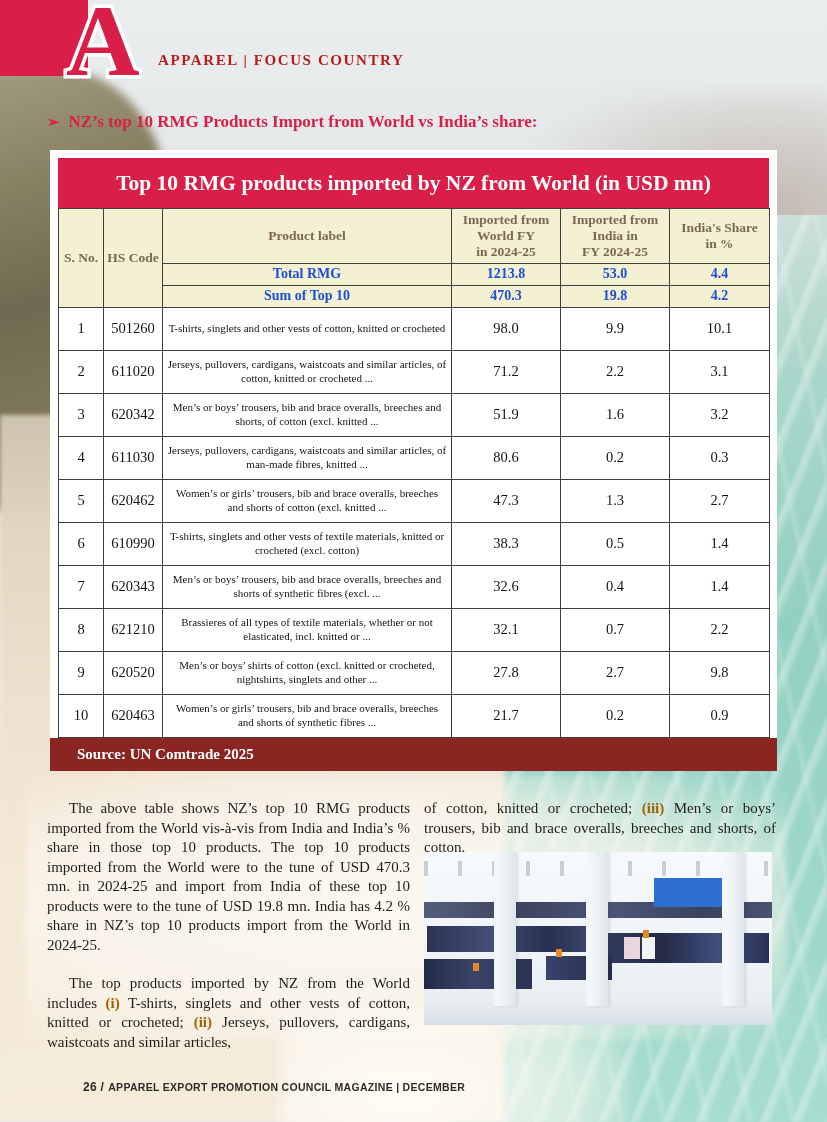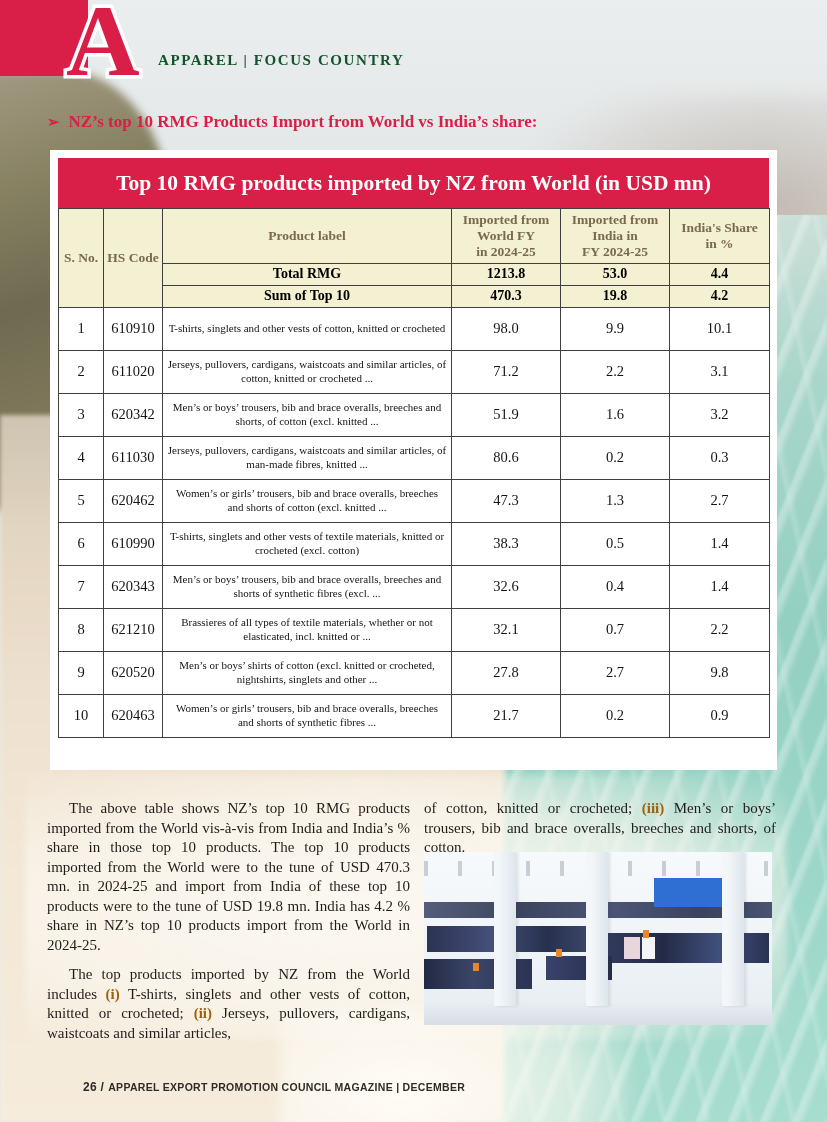--- a/index.html
+++ b/index.html
@@ -29,48 +29,48 @@
     background:linear-gradient(180deg,#cdc4b1 0%, #e2d5c1 16%, #eee0ce 38%, #f4e8d6 65%, #f6ecdc 100%);
     border-radius:0 30% 0 0; filter:blur(2px); }
   .bg-wash { position:absolute; left:25px; right:40px; top:775px; height:265px; filter:blur(3px);
     background:radial-gradient(ellipse at 45% 50%, rgba(252,249,242,.95) 0%, rgba(250,246,238,.75) 55%, rgba(250,246,238,.25) 82%, transparent 96%); }
   .bg-foam { position:absolute; left:34%; top:1010px; width:42%; height:200px; filter:blur(7px);
     background:radial-gradient(ellipse at 35% 40%, rgba(255,253,248,.95), rgba(252,248,240,.55) 55%, transparent 80%); }
 
   
   .logo { position:absolute; left:0; top:0; }
   .masthead-title { position:absolute; left:158px; top:52px; font-size:15px; font-weight:bold;
-    letter-spacing:1.6px; color:#14532d; }
+    letter-spacing:1.6px; color:#b91c1c; }
 
   .section-heading { position:absolute; left:47px; top:112px; width:720px;
     color:#d91e48; font-size:17px; font-weight:bold; }
   .section-heading .bullet { margin-right:9px; font-size:15px; }
 
   
   .table-card { position:absolute; left:50px; top:150px; width:727px; height:620px;
     background:#ffffff; padding:8px 8px 0 8px; }
   .table-title { height:50px; line-height:50px; background:#d91e48; color:#ffffff;
     text-align:center; font-size:21.5px; font-weight:bold; }
   table.rmg { border-collapse:collapse; width:711px; table-layout:fixed; }
   .rmg th, .rmg td { border:1px solid #3f3f3f; text-align:center; vertical-align:middle; }
   .rmg th { background:#f3f1d2; color:#7a6950; font-weight:bold; font-size:13.5px;
     line-height:1.18; white-space:pre-line; padding:3px 2px; height:54px; }
-  .rmg tr.summary td { background:#f3f1d2; color:#000000; font-weight:bold;
+  .rmg tr.summary td { background:#f3f1d2; color:#1d4ed8; font-weight:bold;
     font-size:14px; height:22px; padding:0 2px; }
   .rmg tbody td { background:#ffffff; color:#141414; font-size:14.5px; height:43px; padding:2px 4px; }
   .rmg tbody td.prod { font-size:11px; line-height:1.22;margin-left:38px; }
   .source-bar { margin:0 -8px; height:33px; line-height:33px; background:#8b2521;
     color:#ffffff; font-weight:bold; font-size:15px; padding-left:27px; }
 
   
   .article-left { position:absolute; left:47px; top:799px; width:363px; }
   .article-right { position:absolute; left:424px; top:799px; width:352px; }
   .article-left p, .article-right p { font-size:15px; line-height:1.3; text-align:justify; color:#201d1a; }
   .article-left p { text-indent:22px; }
-  .article-left p + p { margin-top:10px; }
+  .article-left p + p { margin-top:19px; }
   .hl { color:#a16207; font-weight:bold; }
 
   
   .store-photo { position:absolute; left:424px; top:852px; width:348px; height:173px; overflow:hidden;
     background:linear-gradient(180deg,#f7fafc 0%, #eef3f7 60%, #e6ecf1 100%); }
   .ph-lights { position:absolute; top:5%; left:0; right:0; height:9%; opacity:.45;
     background:repeating-linear-gradient(90deg, rgba(80,92,116,.6) 0 4px, transparent 4px 34px); }
   .ph-rack { position:absolute; }
   .ph-rack.r1 { top:29%; left:0; right:0; height:9%; opacity:.92;
     background:linear-gradient(90deg,#46506f 0%, #2e3552 28%, #3d476b 55%, #2b3350 80%, #3a4466 100%); }
@@ -158,21 +158,21 @@
       <tr class="summary">
         <td>Sum of Top 10</td>
         <td>470.3</td>
         <td>19.8</td>
         <td>4.2</td>
       </tr>
       </tbody>
         <tbody>
           <tr>
             <td>1</td>
-            <td>610910</td>
+            <td>501260</td>
             <td class="prod">T-shirts, singlets and other vests of cotton, knitted or crocheted</td>
             <td>98.0</td>
             <td>9.9</td>
             <td>10.1</td>
           </tr>
           <tr>
             <td>2</td>
             <td>611020</td>
             <td class="prod">Jerseys, pullovers, cardigans, waistcoats and similar articles, of cotton, knitted or crocheted ...</td>
             <td>71.2</td>
@@ -238,20 +238,21 @@
           <tr>
             <td>10</td>
             <td>620463</td>
             <td class="prod">Women’s or girls’ trousers, bib and brace overalls, breeches and shorts of synthetic fibres ...</td>
             <td>21.7</td>
             <td>0.2</td>
             <td>0.9</td>
           </tr>
         </tbody>
     </table>
+    <div class="source-bar">Source: UN Comtrade 2025</div>
   </div>
 
   <div class="article-left">
     <p>The above table shows NZ’s top 10 RMG products imported from the World vis-à-vis from India and India’s % share in those top 10 products. The top 10 products imported from the World were to the tune of USD 470.3 mn. in 2024-25 and import from India of these top 10 products were to the tune of USD 19.8 mn. India has 4.2 % share in NZ’s top 10 products import from the World in 2024-25.</p>
     <p><span>The top products imported by NZ from the World includes </span><span class="hl">(i)</span><span> T-shirts, singlets and other vests of cotton, knitted or crocheted; </span><span class="hl">(ii)</span><span> Jerseys, pullovers, cardigans, waistcoats and similar articles,</span></p>
   </div>
   <div class="article-right">
     <p><span>of cotton, knitted or crocheted; </span><span class="hl">(iii)</span><span> Men’s or boys’ trousers, bib and brace overalls, breeches and shorts, of cotton.</span></p>
   </div>
 

